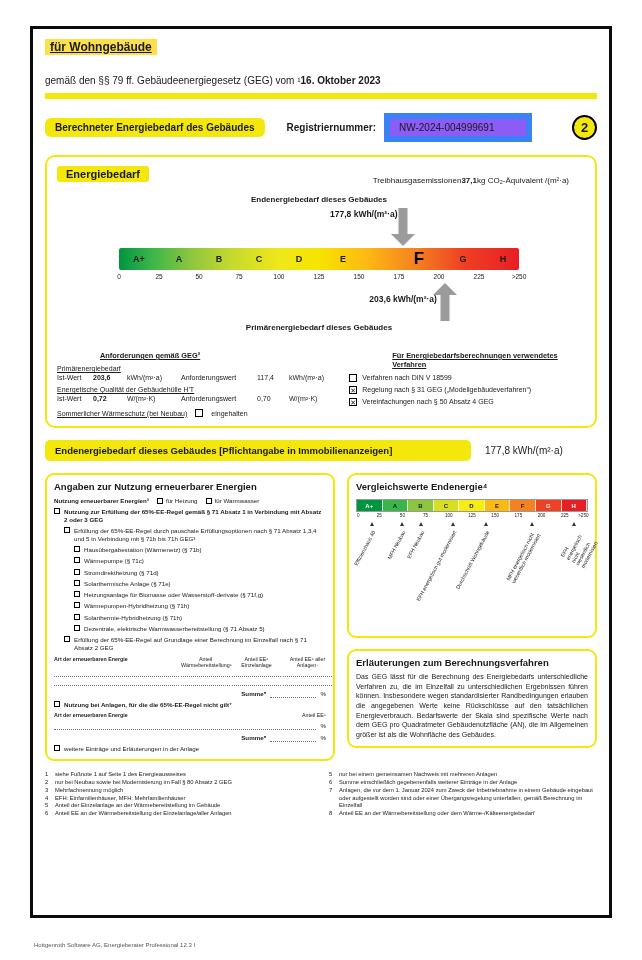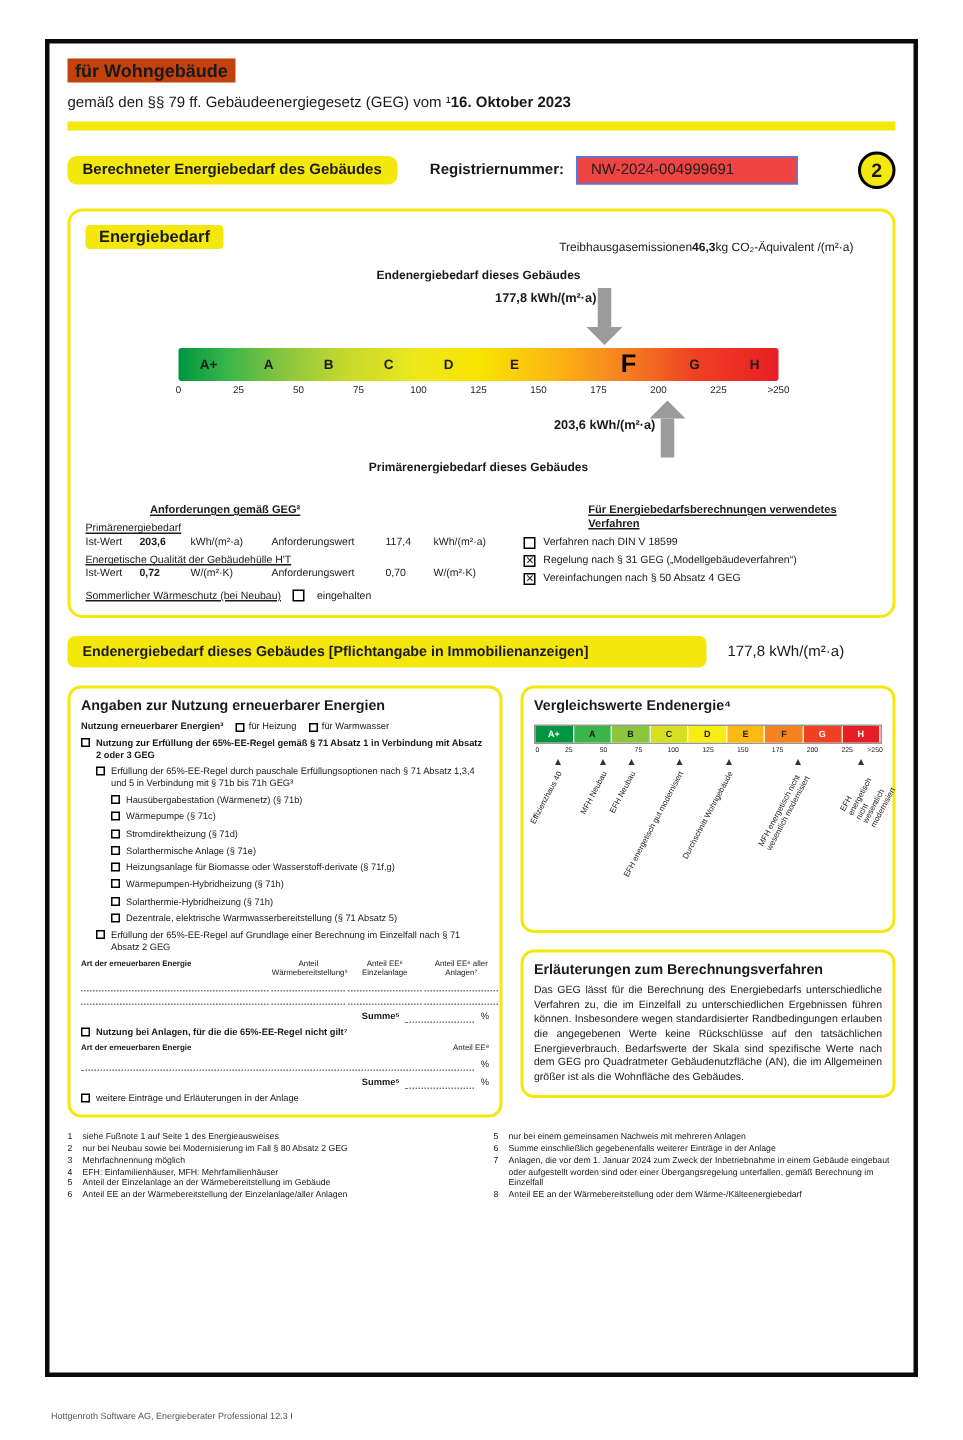--- a/index.html
+++ b/index.html
@@ -4,30 +4,30 @@
 <style>
   * { margin:0; padding:0; box-sizing:border-box; }
   html,body { width:642px; height:960px; background:#f6f6f4; }
   body { font-family:"Liberation Sans", sans-serif; color:#1a1a1a; position:relative; }
   .sheet { position:absolute; inset:0; background:#fff; }
   .frame { position:absolute; left:30px; top:26px; width:582px; height:892px; border:3px solid #0b0b0b; background:#fff; padding:10px 12px; overflow:hidden; }
 
   
   .hdr-row { display:flex; align-items:flex-end; gap:16px; }
   .title { font-size:33px; font-weight:bold; letter-spacing:.5px; line-height:1; }
-  .fuer { background:#c2410c; font-weight:bold; font-size:12px; padding:1px 5px; margin-bottom:3px; }
+  .fuer { background:#fde047; font-weight:bold; font-size:12px; padding:1px 5px; margin-bottom:15px;text-decoration:underline; }
   .law { display:flex; font-size:10px; margin-top:5px; align-items:baseline; }
   .law .date { font-weight:bold; }
   .yellow-rule { height:6px; background:#F3E70C; margin-top:7px; }
 
   
   .reg-row { display:flex; align-items:center; margin-top:14px; }
   .reg-pill { background:#F3E70C; border-radius:6px; padding:4px 10px; font-weight:bold; font-size:10px; }
   .reg-label { font-weight:bold; font-size:10px; margin-left:22px; }
-  .reg-value { border:1px solid #3b82f6; background:#ef4444; padding:3px 9px; font-size:10px; min-width:148px; margin-left:8px; }
+  .reg-value { border:6px solid #3b82f6; background:#8b5cf6; padding:3px 9px; font-size:10px; min-width:148px; margin-left:8px; }
   .page-circle { margin-left:auto; width:25px; height:25px; border:2px solid #000; border-radius:50%; background:#F3E70C; display:flex; align-items:center; justify-content:center; font-weight:bold; font-size:13px; }
 
   
   .eb-box { border:2px solid #F3E70C; border-radius:10px; margin-top:13px; padding:7px 10px 9px; }
   .eb-tab { display:inline-block; background:#F3E70C; font-weight:bold; font-size:11px; padding:2px 9px; border-radius:3px; }
   .ghg-row { display:flex; justify-content:flex-end; align-items:baseline; font-size:8px; margin-top:-6px; padding-right:16px; }
   .ghg-row .v { font-weight:bold; }
 
   .scale-area { position:relative; height:148px; margin:10px 66px 0 62px; }
   .end-label { position:absolute; top:0; left:0; right:0; text-align:center; font-weight:bold; font-size:8px; }
@@ -141,21 +141,21 @@
       <div class="reg-pill">Berechneter Energiebedarf des Gebäudes</div>
       <div class="reg-label">Registriernummer:</div>
       <div class="reg-value">NW-2024-004999691</div>
       <div class="page-circle">2</div>
     </div>
 
     <div class="eb-box">
       <div class="eb-tab">Energiebedarf</div>
       <div class="ghg-row">
         <span>Treibhausgasemissionen</span>
-        <span class="v">46,3</span>
+        <span class="v">37,1</span>
         <span>kg CO₂-Äquivalent /(m²·a)</span>
       </div>
 
       <div class="scale-area">
         <div class="end-label">Endenergiebedarf dieses Gebäudes</div>
         <div class="end-value">177,8 kWh/(m²·a)</div>
         <div class="arr arr-down">
             <div class="shaft"></div>
             <div class="head"></div>
           </div>

